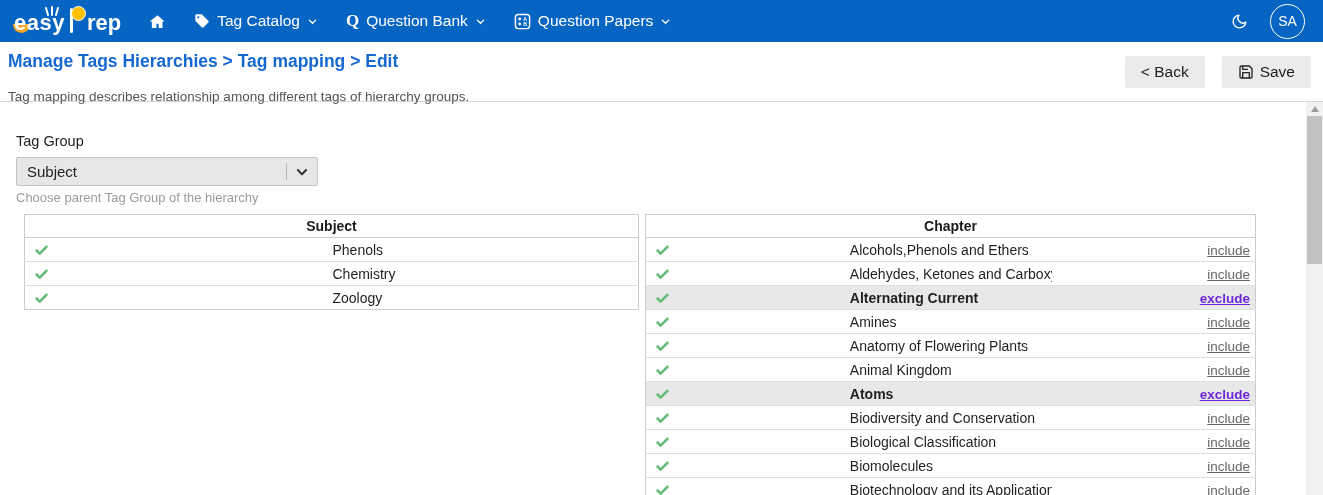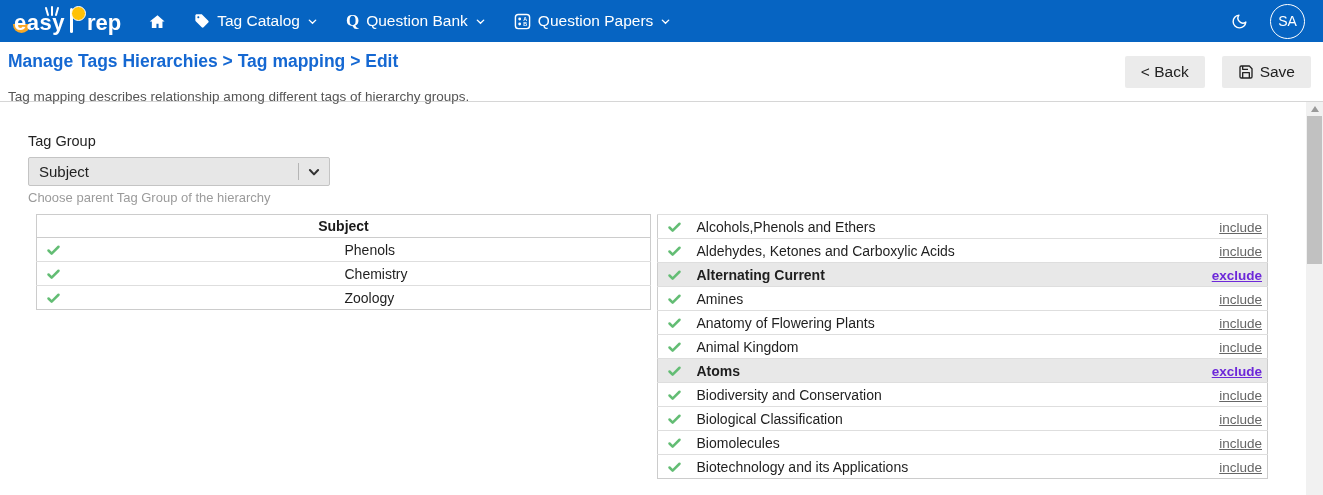--- a/index.html
+++ b/index.html
@@ -36,21 +36,21 @@
   .page-header { height:60px; border-bottom:1px solid #d6d6d6; display:flex;
                  align-items:flex-start; justify-content:space-between; padding:9px 8px 0 8px; }
   .crumb { color:#1568D2; font-size:17.5px; font-weight:bold; }
   .subtitle { color:#555; font-size:13.5px; margin-top:17px; }
   .header-btns { display:flex; gap:17px; padding-top:5px; padding-right:4px; }
   .btn { background:#EBEBEB; border:none; border-radius:2px; height:32px; padding:0 16px;
          font-size:15.5px; color:#222; cursor:pointer; display:flex; align-items:center; gap:6px;
          font-family:"Liberation Sans", sans-serif; }
 
   
-  .content { position:relative; padding-left:28px; height:393px; }
+  .content { position:relative; padding-left:16px; height:393px; }
   .field-label { padding-top:31px; font-size:14.5px; color:#222; }
   .select { margin-top:8px; width:302px; height:29px; background:#E7E7E7; border:1px solid #c4c4c4;
             border-radius:2px; display:flex; align-items:center; font-size:15px; color:#222;
             cursor:pointer; }
   .select .sel-value { flex:1; padding-left:10px; }
   .select .sel-divider { width:1px; height:17px; background:#b5b5b5; }
   .select .sel-caret { width:30px; display:flex; justify-content:center; }
   .field-help { margin-top:4px; font-size:13px; color:#9b9b9b; }
 
   .tables { display:flex; gap:6px; margin-left:8px; margin-top:9px; align-items:flex-start; }
@@ -220,20 +220,23 @@
                   <polyline points="20 6 9 17 4 12"></polyline>
                 </svg>
               </span></td>
         <td class="cell-name">Zoology</td>
       </tr>
     </tbody>
       </table>
 
     <table class="tbl-chapter">
       <tbody>
+          <tr>
+            <th colspan="3">Chapter</th>
+          </tr>
       <tr class="row">
         <td class="cell-check"><span class="check">
                 <svg width="15" height="15" viewBox="0 0 24 24" fill="none" stroke="#63BD74" stroke-width="4" stroke-linecap="round" stroke-linejoin="round">
                   <polyline points="20 6 9 17 4 12"></polyline>
                 </svg>
               </span></td>
         <td class="cell-name">Alcohols,Phenols and Ethers</td>
         <td class="cell-action"><a>include</a></td>
       </tr>
       <tr class="row">

